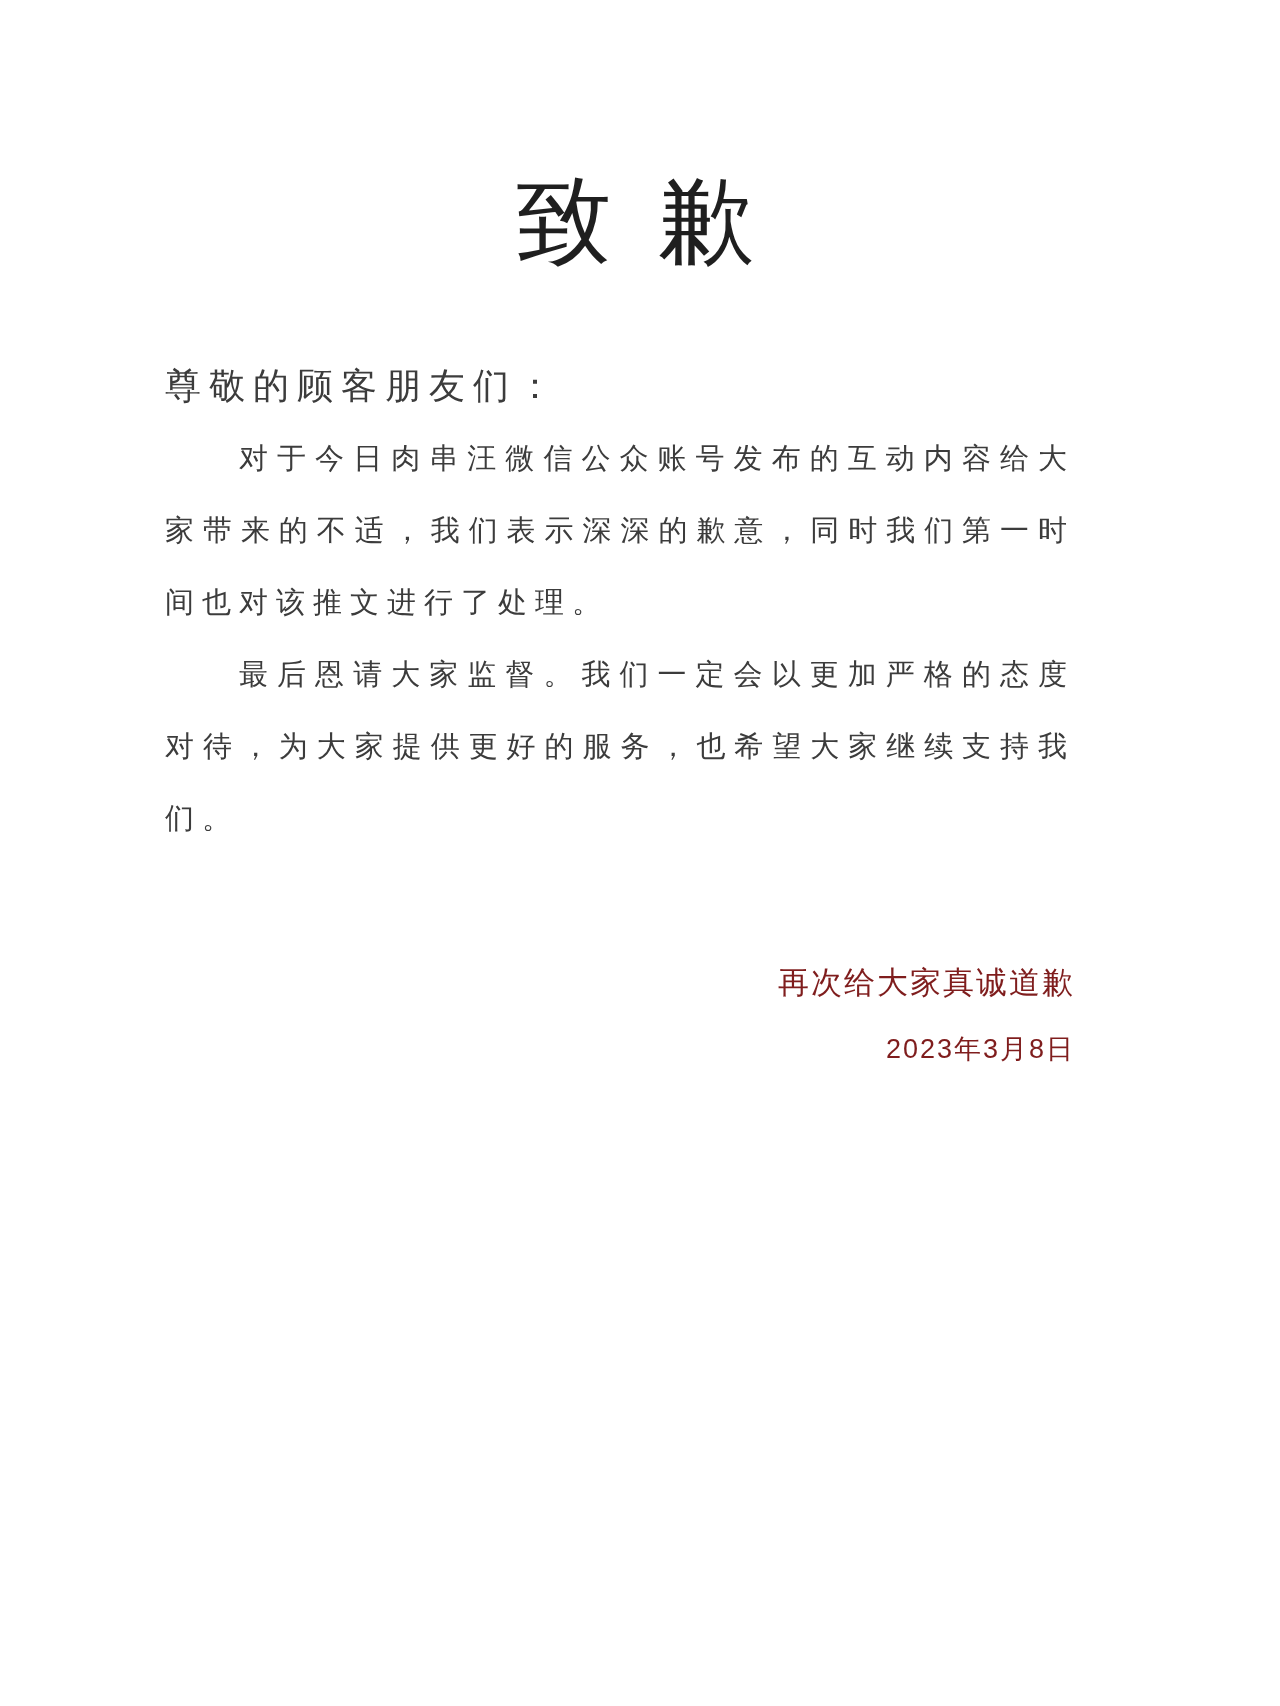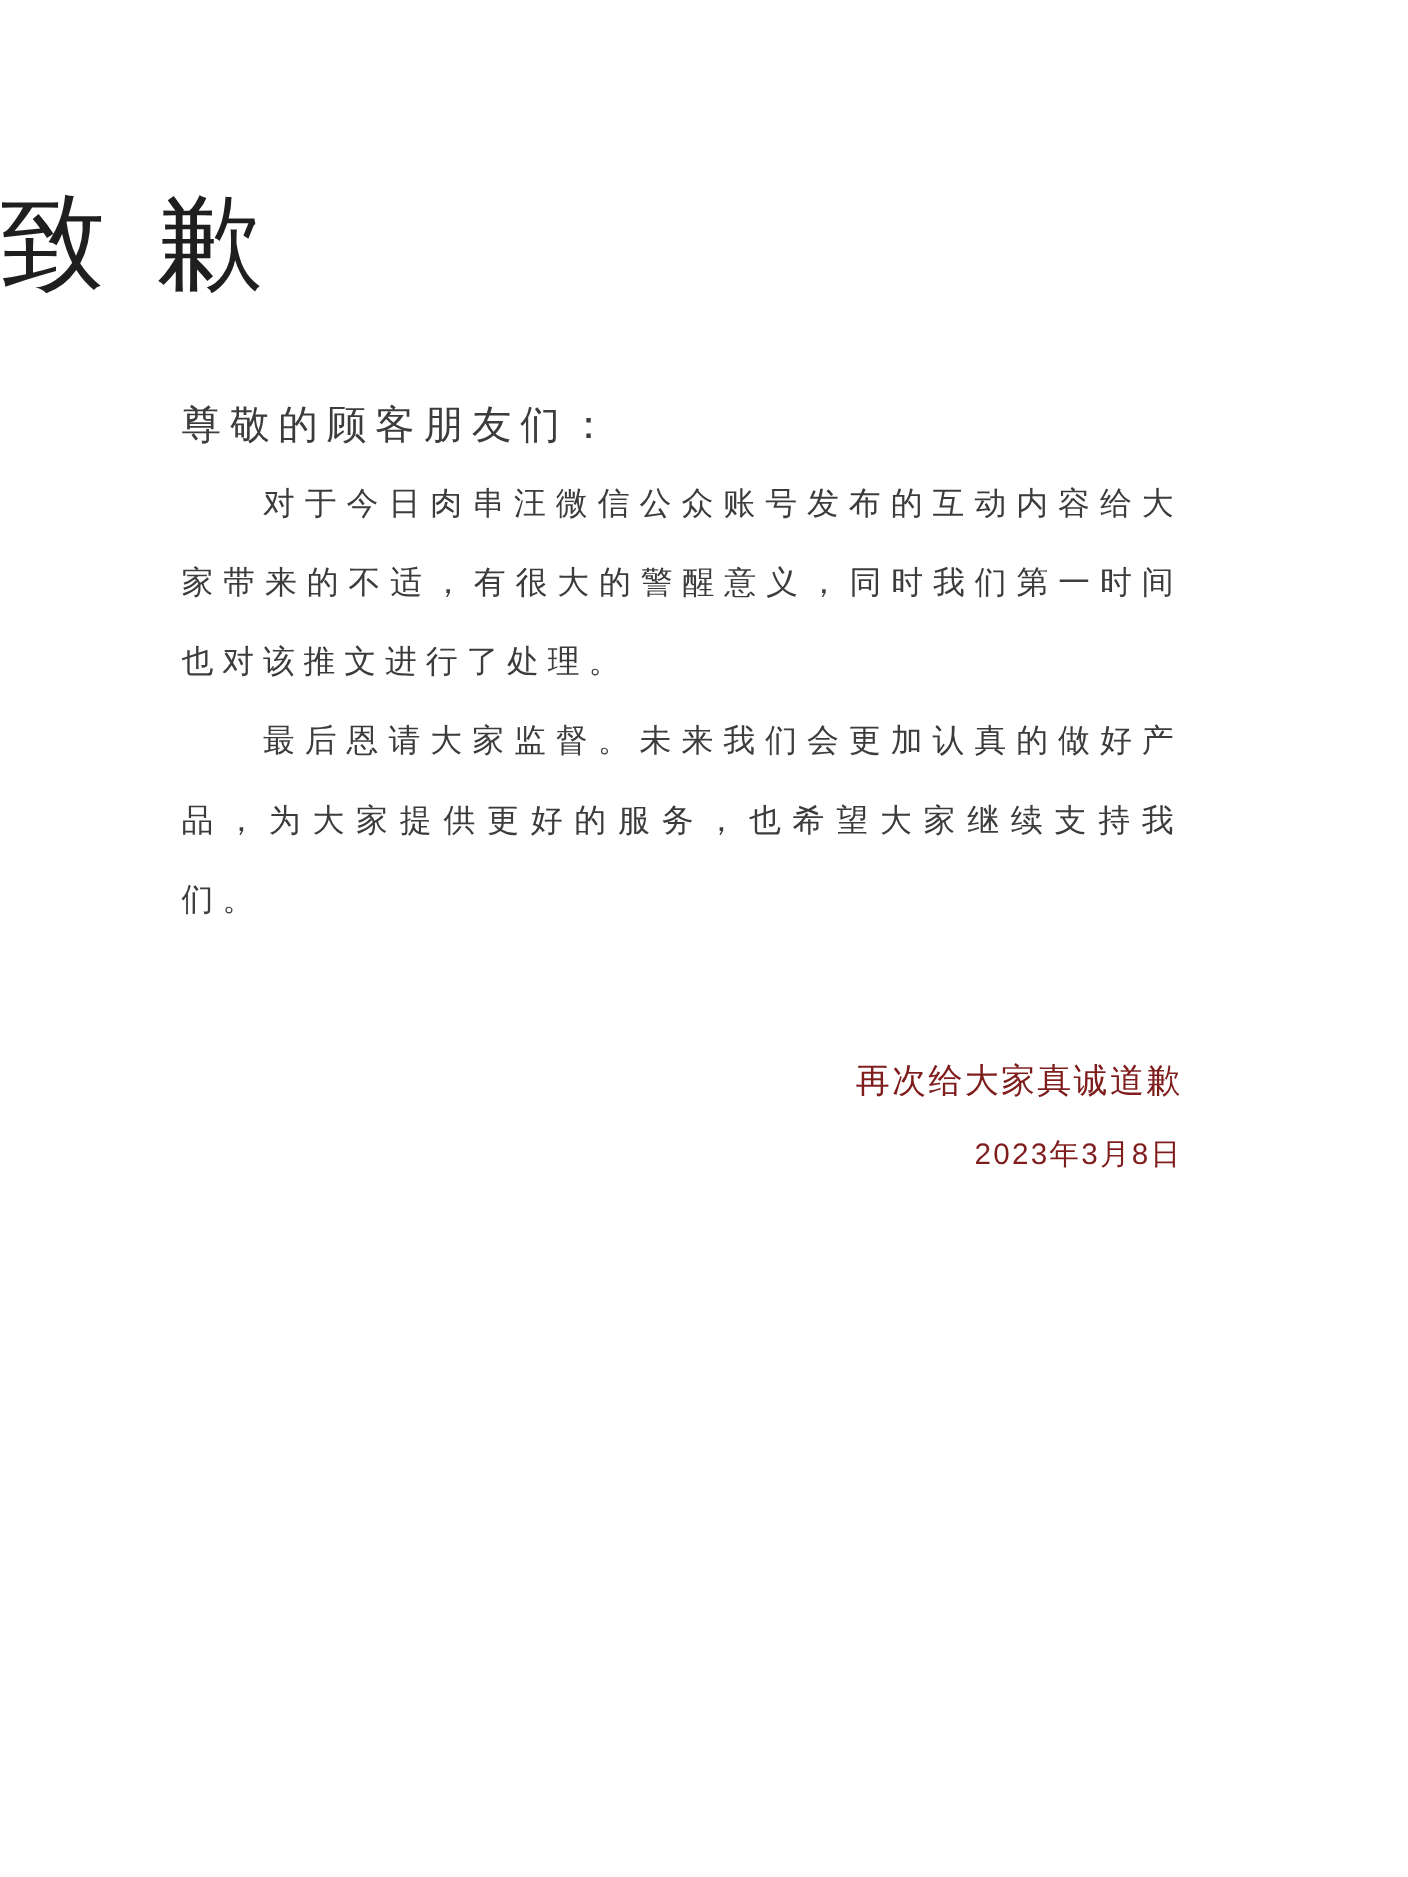--- a/index.html
+++ b/index.html
@@ -11,20 +11,21 @@
     position: relative;
     width: 1280px;
     height: 1706px;
     background: #ffffff;
     font-family: "Liberation Sans", sans-serif;
     overflow: hidden;
   }
   .doc-title {
     margin: 0;
     padding-top: 158px;
+    text-align: center;
     font-size: 96px;
     font-weight: 400;
     letter-spacing: 10px;
     color: #1f1f1f;
   }
   .doc-body {
     margin: 62px 205px 0 165px; 
     color: #3c3c3c;
   }
   .salutation {
@@ -65,24 +66,24 @@
 </head>
 <body>
 
 <div class="page">
 
   <h1 class="doc-title">致 歉</h1>
 
   <div class="doc-body">
     <p class="salutation">尊敬的顾客朋友们：</p>
 
-    <p class="para">对于今日肉串汪微信公众账号发布的互动内容给大家带来的不适，有很大的警醒意义，同时我们第一时间也对该推文进行了处理。</p>
+    <p class="para">对于今日肉串汪微信公众账号发布的互动内容给大家带来的不适，我们表示深深的歉意，同时我们第一时间也对该推文进行了处理。</p>
 
 
-    <p class="para">最后恩请大家监督。未来我们会更加认真的做好产品，为大家提供更好的服务，也希望大家继续支持我们。</p>
+    <p class="para">最后恩请大家监督。我们一定会以更加严格的态度对待，为大家提供更好的服务，也希望大家继续支持我们。</p>
   </div>
 
   <div class="signoff-block">
     <p class="signoff-line">再次给大家真诚道歉</p>
     <p class="date-line">2023年3月8日</p>
   </div>
 
 </div>
 
 </body></html>

